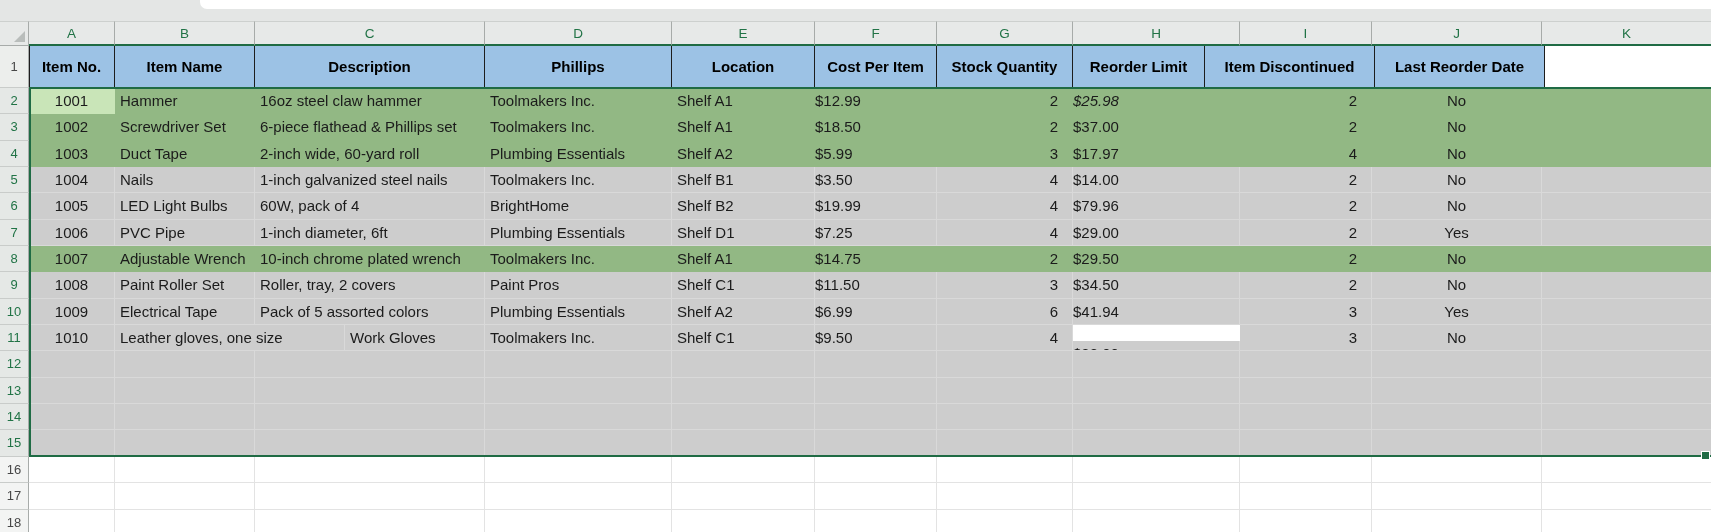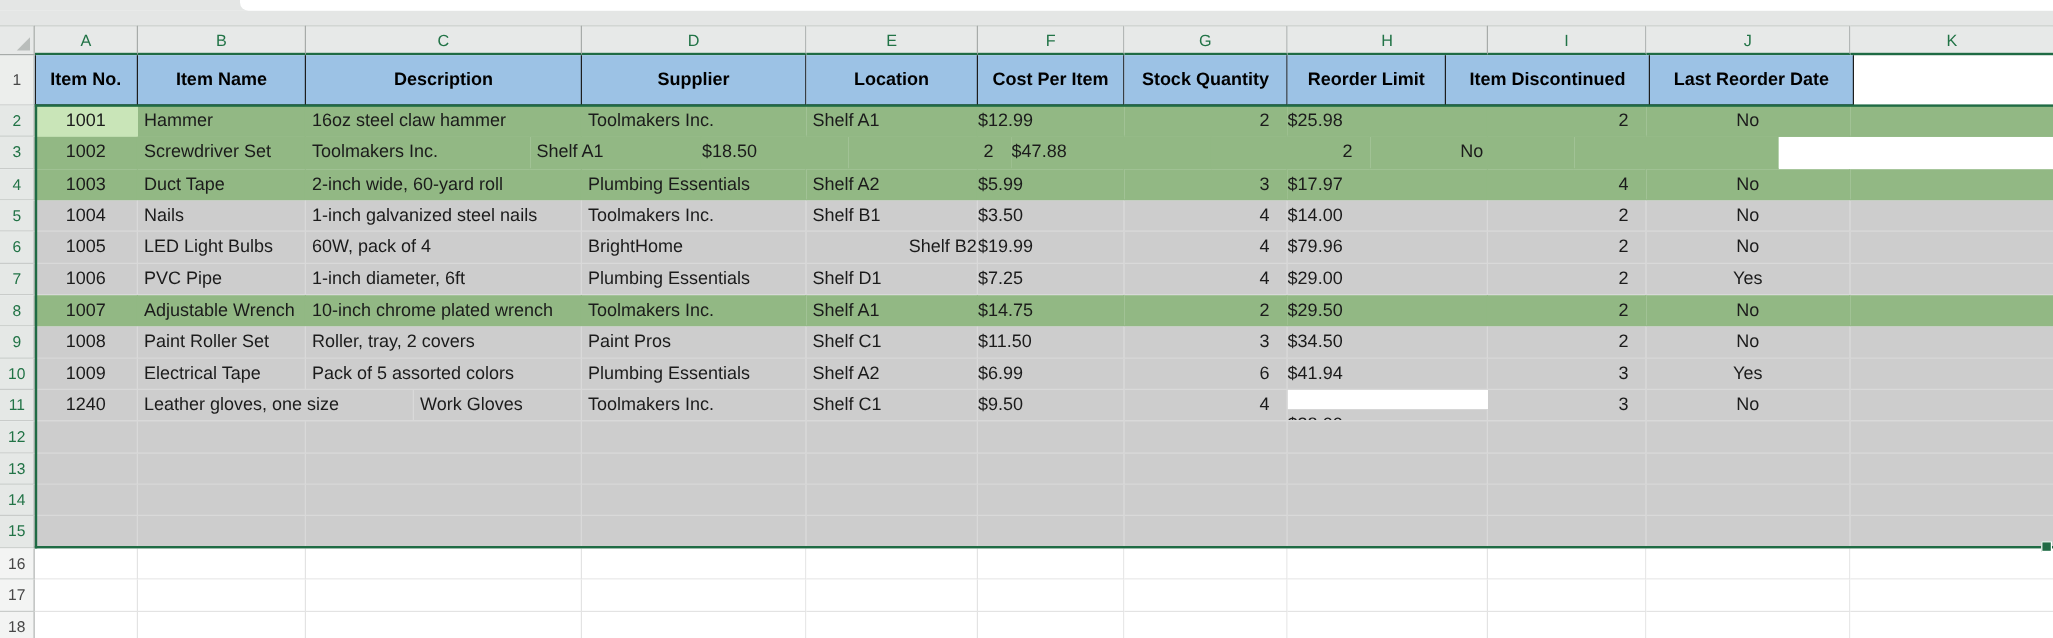--- a/index.html
+++ b/index.html
@@ -99,51 +99,52 @@
       <div class="col-letter" style="width: 167px;">H</div>
       <div class="col-letter" style="width: 132px;">I</div>
       <div class="col-letter" style="width: 170px;">J</div>
       <div class="col-letter" style="width: 170px;">K</div>
     </div>
     <div class="row r-1">
       <div class="rh dim">1</div>
       <div class="cell first" style="width: 86px;">Item No.</div>
       <div class="cell" style="width: 140px;">Item Name</div>
       <div class="cell" style="width: 230px;">Description</div>
-      <div class="cell" style="width: 187px;">Supplier</div>
+      <div class="cell" style="width: 187px;">Phillips</div>
       <div class="cell" style="width: 143px;">Location</div>
       <div class="cell" style="width: 122px;">Cost Per Item</div>
       <div class="cell" style="width: 136px;">Stock Quantity</div>
       <div class="cell" style="width: 132px;">Reorder Limit</div>
       <div class="cell" style="width: 170px;">Item Discontinued</div>
       <div class="cell" style="width: 170px;">Last Reorder Date</div>
     </div>
     <div class="row r-data">
       <div class="rh">2</div>
       <div class="cell c-green c-active a-center" style="width: 86px;">1001</div>
       <div class="cell c-green a-left" style="width: 140px;">Hammer</div>
       <div class="cell c-green a-left" style="width: 230px;">16oz steel claw hammer</div>
       <div class="cell c-green a-left" style="width: 187px;">Toolmakers Inc.</div>
       <div class="cell c-green a-left" style="width: 143px;">Shelf A1</div>
       <div class="cell c-green a-right" style="width: 122px;">$12.99</div>
       <div class="cell c-green a-rnum" style="width: 136px;">2</div>
-      <div class="cell c-green a-right" style="width: 167px;">$25.98</div>
+      <div class="cell c-green a-right" style="width: 167px; font-style: italic;">$25.98</div>
       <div class="cell c-green a-rnum" style="width: 132px;">2</div>
       <div class="cell c-green a-center" style="width: 170px;">No</div>
       <div class="cell c-green a-center" style="width: 170px;"></div>
     </div>
     <div class="row r-data">
       <div class="rh">3</div>
       <div class="cell c-green a-center" style="width: 86px;">1002</div>
       <div class="cell c-green a-left" style="width: 140px;">Screwdriver Set</div>
+      <div class="cell c-green a-left" style="width: 230px;">6-piece flathead &amp; Phillips set</div>
       <div class="cell c-green a-left" style="width: 187px;">Toolmakers Inc.</div>
       <div class="cell c-green a-left" style="width: 143px;">Shelf A1</div>
       <div class="cell c-green a-right" style="width: 122px;">$18.50</div>
       <div class="cell c-green a-rnum" style="width: 136px;">2</div>
-      <div class="cell c-green a-right" style="width: 167px;">$47.88</div>
+      <div class="cell c-green a-right" style="width: 167px;">$37.00</div>
       <div class="cell c-green a-rnum" style="width: 132px;">2</div>
       <div class="cell c-green a-center" style="width: 170px;">No</div>
       <div class="cell c-green a-center" style="width: 170px;"></div>
     </div>
     <div class="row r-data">
       <div class="rh">4</div>
       <div class="cell c-green a-center" style="width: 86px;">1003</div>
       <div class="cell c-green a-left" style="width: 140px;">Duct Tape</div>
       <div class="cell c-green a-left" style="width: 230px;">2-inch wide, 60-yard roll</div>
       <div class="cell c-green a-left" style="width: 187px;">Plumbing Essentials</div>
@@ -168,21 +169,21 @@
       <div class="cell c-gray a-rnum" style="width: 132px;">2</div>
       <div class="cell c-gray a-center" style="width: 170px;">No</div>
       <div class="cell c-gray a-center" style="width: 170px;"></div>
     </div>
     <div class="row r-data">
       <div class="rh">6</div>
       <div class="cell c-gray a-center" style="width: 86px;">1005</div>
       <div class="cell c-gray a-left" style="width: 140px;">LED Light Bulbs</div>
       <div class="cell c-gray a-left" style="width: 230px;">60W, pack of 4</div>
       <div class="cell c-gray a-left" style="width: 187px;">BrightHome</div>
-      <div class="cell c-gray a-left" style="width: 143px; text-align: right;">Shelf B2</div>
+      <div class="cell c-gray a-left" style="width: 143px;">Shelf B2</div>
       <div class="cell c-gray a-right" style="width: 122px;">$19.99</div>
       <div class="cell c-gray a-rnum" style="width: 136px;">4</div>
       <div class="cell c-gray a-right" style="width: 167px;">$79.96</div>
       <div class="cell c-gray a-rnum" style="width: 132px;">2</div>
       <div class="cell c-gray a-center" style="width: 170px;">No</div>
       <div class="cell c-gray a-center" style="width: 170px;"></div>
     </div>
     <div class="row r-data">
       <div class="rh">7</div>
       <div class="cell c-gray a-center" style="width: 86px;">1006</div>
@@ -234,21 +235,21 @@
       <div class="cell c-gray a-left" style="width: 143px;">Shelf A2</div>
       <div class="cell c-gray a-right" style="width: 122px;">$6.99</div>
       <div class="cell c-gray a-rnum" style="width: 136px;">6</div>
       <div class="cell c-gray a-right" style="width: 167px;">$41.94</div>
       <div class="cell c-gray a-rnum" style="width: 132px;">3</div>
       <div class="cell c-gray a-center" style="width: 170px;">Yes</div>
       <div class="cell c-gray a-center" style="width: 170px;"></div>
     </div>
     <div class="row r-data">
       <div class="rh">11</div>
-      <div class="cell c-gray a-center" style="width: 86px;">1240</div>
+      <div class="cell c-gray a-center" style="width: 86px;">1010</div>
       <div class="cell c-gray a-left" style="width: 230px;">Leather gloves, one size</div>
       <div class="cell c-gray a-left" style="width: 140px;">Work Gloves</div>
       <div class="cell c-gray a-left" style="width: 187px;">Toolmakers Inc.</div>
       <div class="cell c-gray a-left" style="width: 143px;">Shelf C1</div>
       <div class="cell c-gray a-right" style="width: 122px;">$9.50</div>
       <div class="cell c-gray a-rnum" style="width: 136px;">4</div>
       <div class="cell c-gray a-right" style="width: 167px; margin-top: 16px;">$38.00</div>
       <div class="cell c-gray a-rnum" style="width: 132px;">3</div>
       <div class="cell c-gray a-center" style="width: 170px;">No</div>
       <div class="cell c-gray a-center" style="width: 170px;"></div>

